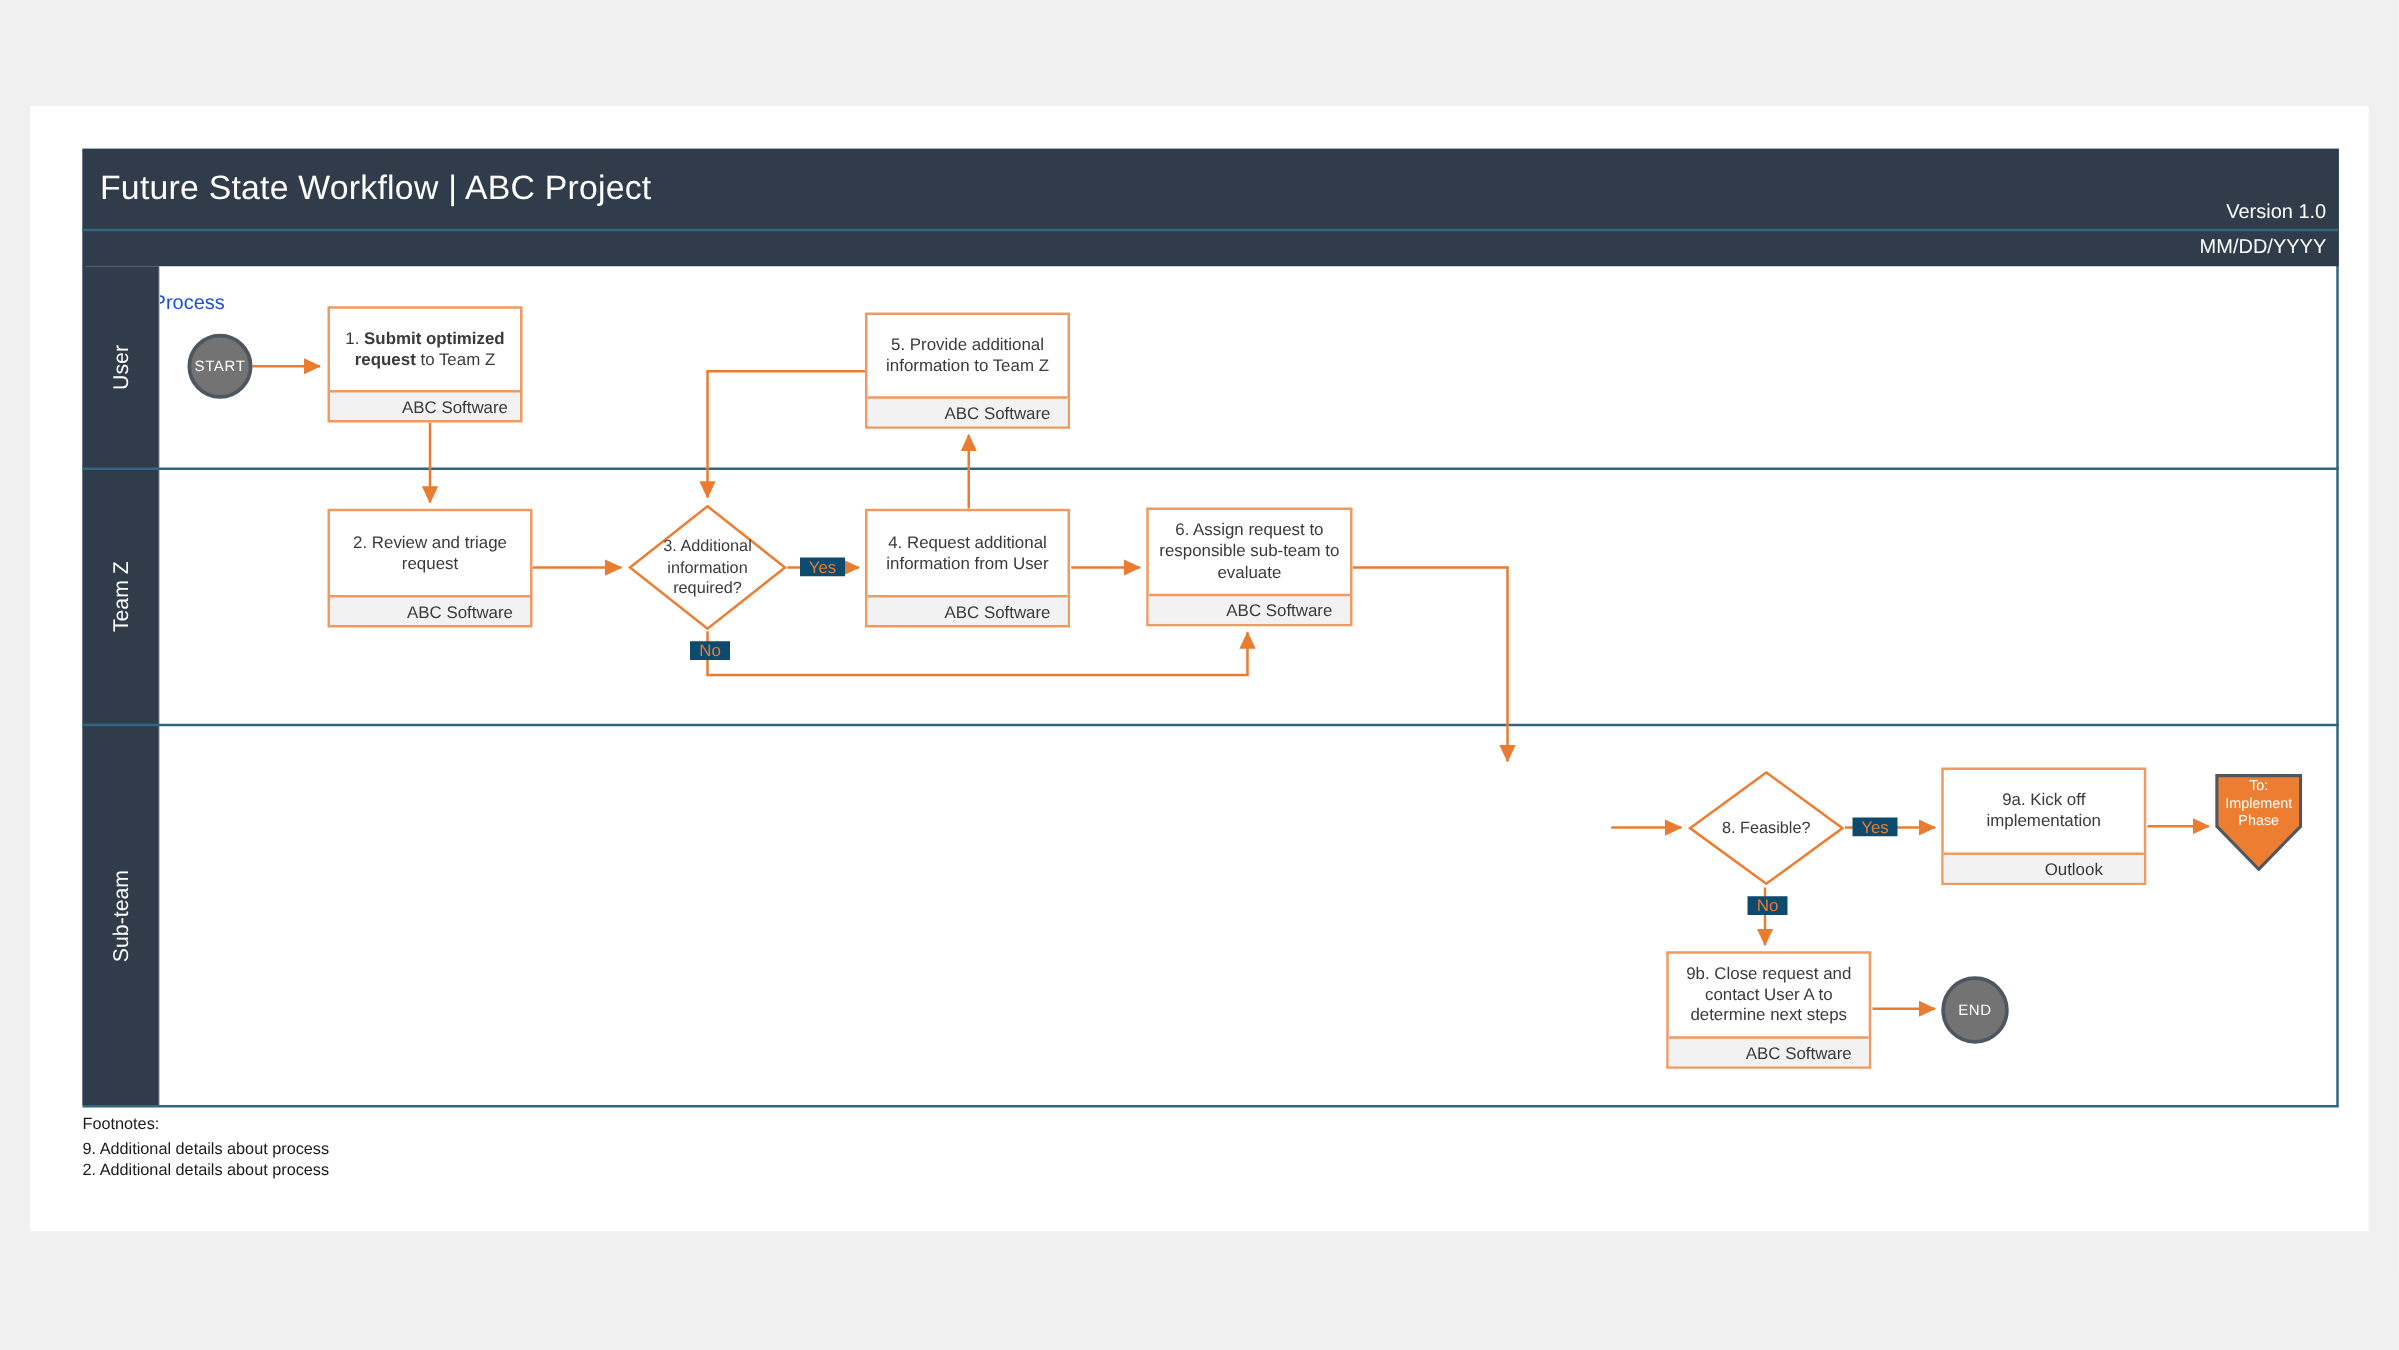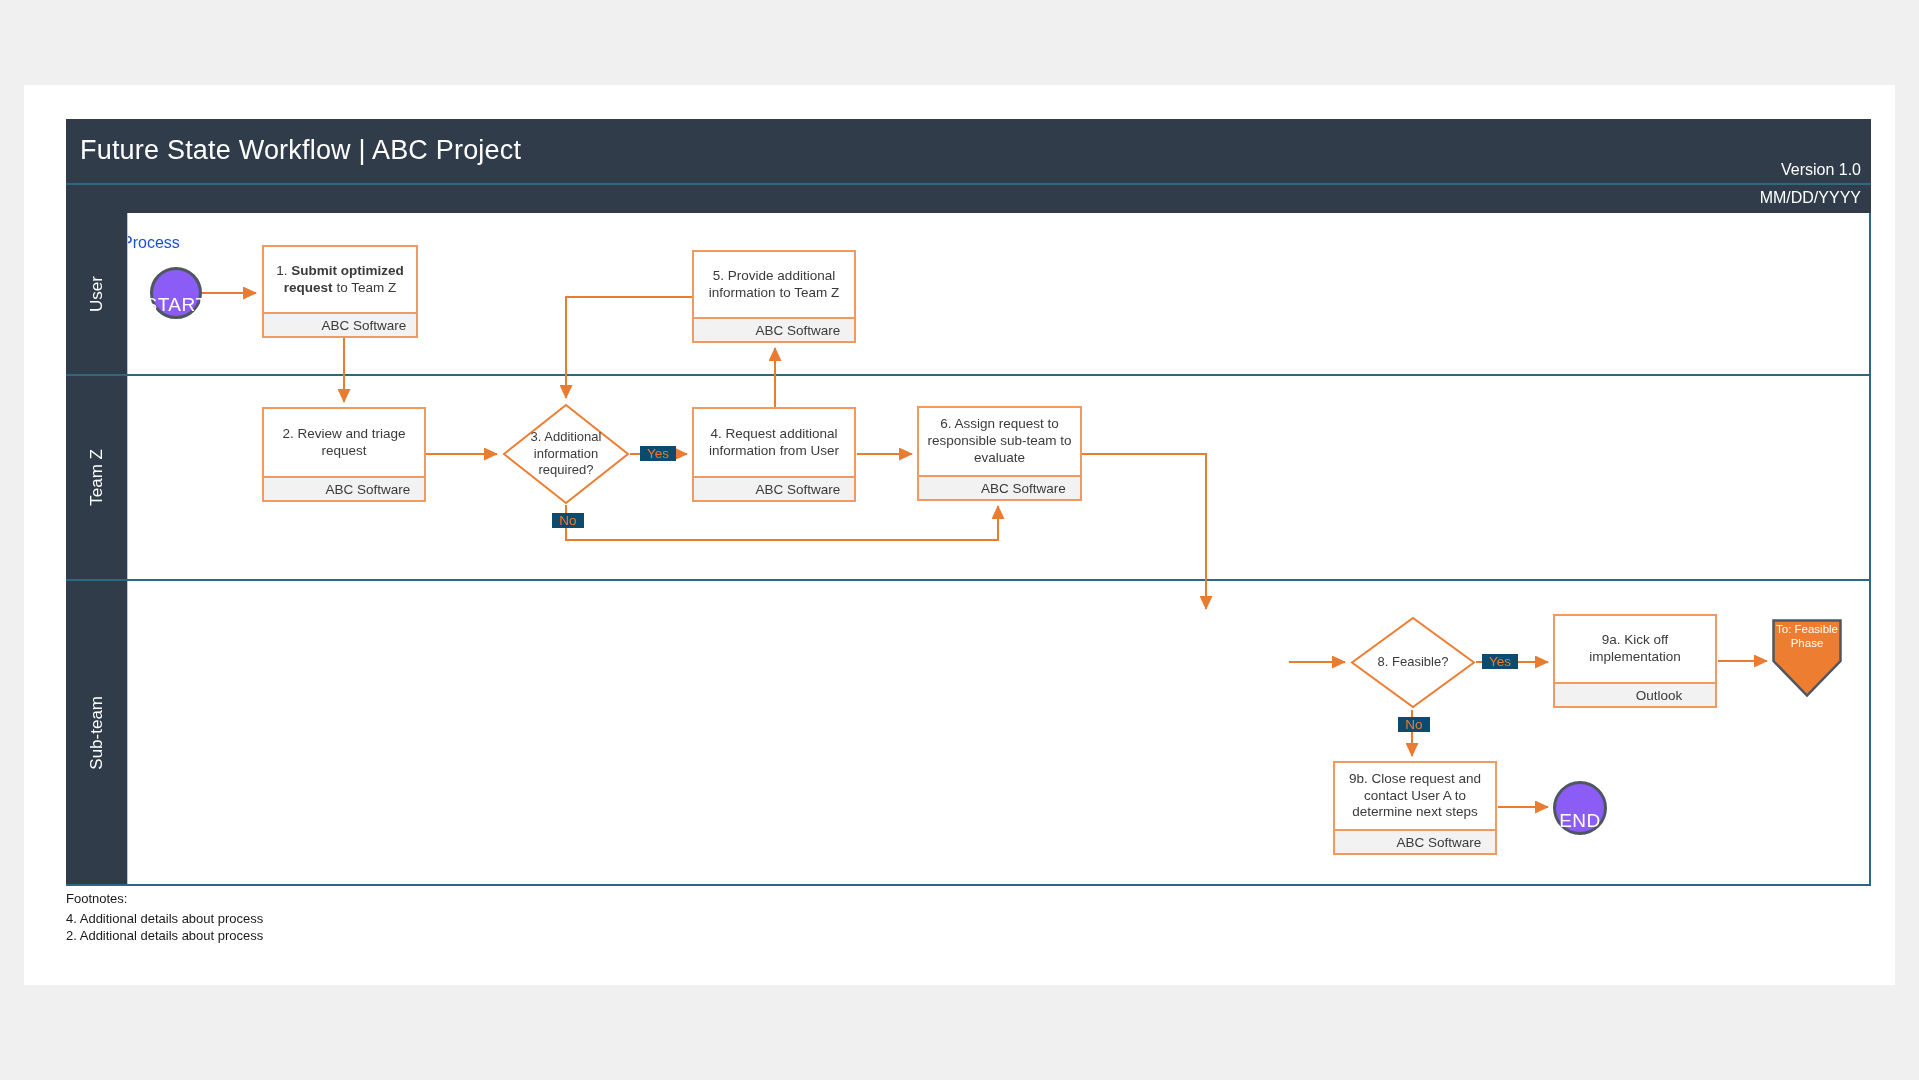--- a/index.html
+++ b/index.html
@@ -27,23 +27,23 @@
   .lane-label span{writing-mode:vertical-rl;transform:rotate(180deg);color:#ffffff;font-size:17px;white-space:nowrap;}
 
   
   .node{position:absolute;background:#ffffff;border:2px solid #F09A62;box-sizing:border-box;
         display:flex;flex-direction:column;}
   .node .body{flex:1;display:flex;align-items:center;justify-content:center;text-align:center;
               font-size:13.5px;line-height:1.25;color:#3a3a3a;padding:2px 8px;}
   .node .sys{height:22px;flex:0 0 22px;border-top:2px solid #F09A62;background:#F2F2F2;
              display:flex;align-items:center;justify-content:center;font-size:13.5px;color:#3a3a3a;padding-left:48px;}
 
-  .terminator{position:absolute;border-radius:50%;background:#8b5cf6;border:3px solid #4E5760;
-              box-sizing:border-box;display:flex;align-items:flex-end;justify-content:center;
-              color:#ffffff;font-size:19px;letter-spacing:.5px;}
+  .terminator{position:absolute;border-radius:50%;background:#737373;border:3px solid #4E5760;
+              box-sizing:border-box;display:flex;align-items:center;justify-content:center;
+              color:#ffffff;font-size:12px;letter-spacing:.5px;}
 
   .diamond{position:absolute;}
   .diamond .dtext{position:absolute;left:0;top:0;width:100%;height:100%;display:flex;
                   align-items:center;justify-content:center;text-align:center;
                   font-size:13px;line-height:1.3;color:#3a3a3a;padding:0 14px;box-sizing:border-box;}
 
   .offpage{position:absolute;}
   .offpage .otext{position:absolute;left:0;top:4px;width:100%;text-align:center;color:#ffffff;
                   font-size:11.5px;line-height:1.2;}
 
@@ -161,31 +161,31 @@
 
   <div class="node" style="left:1553px;top:614px;width:164px;height:94px;">
     <div class="body">9a. Kick off implementation</div>
     <div class="sys">Outlook</div>
   </div>
 
   <div class="offpage" style="left:1772px;top:619px;width:70px;height:78px;">
     <svg width="70" height="78">
       <polygon points="1.5,1.5 68.5,1.5 68.5,42 35,76.5 1.5,42" fill="#ED7D31" stroke="#4E5760" stroke-width="2.5"></polygon>
     </svg>
-    <div class="otext">To: Feasible Phase</div>
+    <div class="otext">To: Implement Phase</div>
   </div>
 
   <div class="node" style="left:1333px;top:761px;width:164px;height:94px;">
     <div class="body">9b. Close request and contact User A to determine next steps</div>
     <div class="sys">ABC Software</div>
   </div>
 
   <div class="terminator" style="left:1553px;top:781px;width:54px;height:54px;">
     <span>END</span>
   </div>
 
   <div class="footnotes">
     <div class="fh">Footnotes:</div>
-    <div>4. Additional details about process</div>
+    <div>9. Additional details about process</div>
     <div>2. Additional details about process</div>
   </div>
 
 </div>
 
 </body></html>

